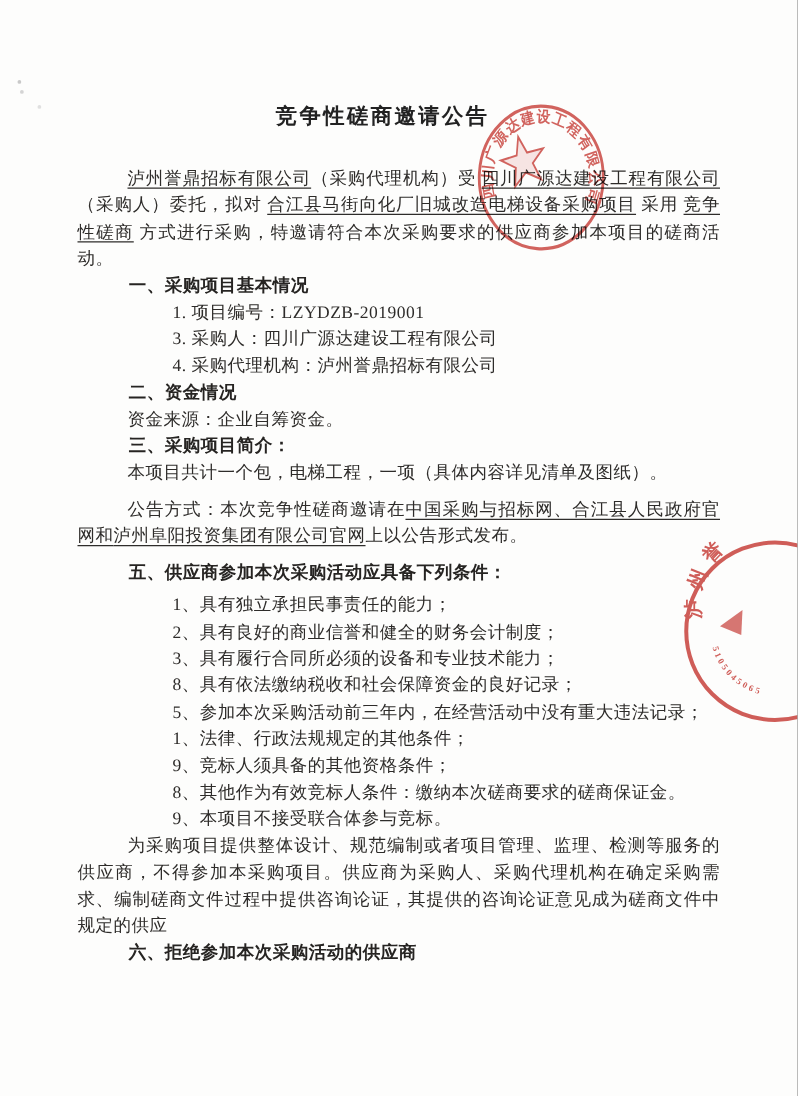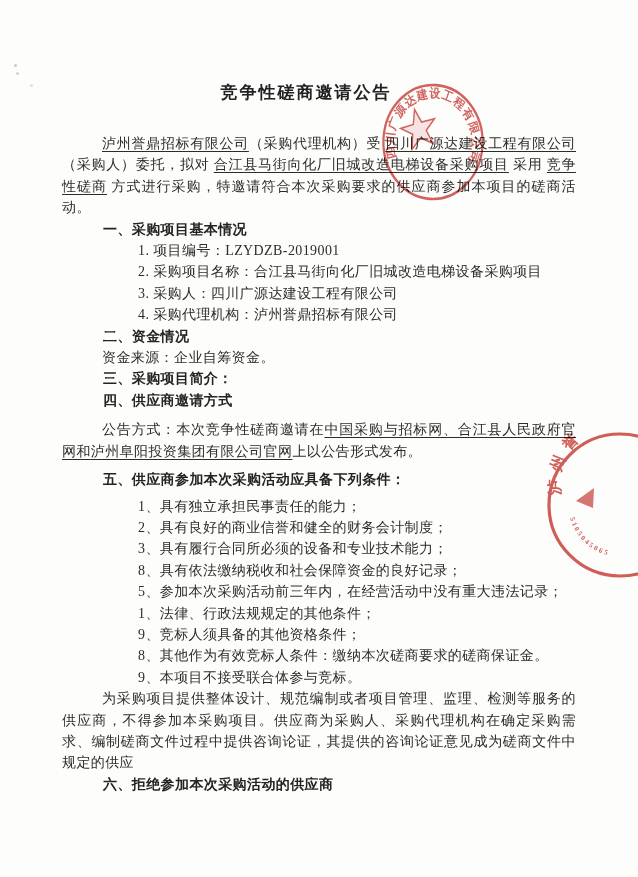--- a/index.html
+++ b/index.html
@@ -56,30 +56,29 @@
   <div class="artifact"></div>
 
   <div class="doc">
 
     <div class="title">竞争性磋商邀请公告</div>
 
     <p class="line ind just"><span class="u">泸州誉鼎招标有限公司</span><span>（采购代理机构）受 </span><span class="u">四川广源达建设工程有限公司</span><span>（采购人）委托，拟对 </span><span class="u">合江县马街向化厂旧城改造电梯设备采购项目</span><span> 采用 </span><span class="u">竞争性磋商</span><span> 方式进行采购，特邀请符合本次采购要求的供应商参加本项目的磋商活动。</span></p>
 
     <p class="line heading">一、采购项目基本情况</p>
     <p class="line item">1. 项目编号：LZYDZB-2019001</p>
-    <p class="line item">2. 采购项目名称：合江县马街向化厂旧城改造电梯设备采购项目</p>
     <p class="line item">3. 采购人：四川广源达建设工程有限公司</p>
     <p class="line item">4. 采购代理机构：泸州誉鼎招标有限公司</p>
 
     <p class="line heading">二、资金情况</p>
     <p class="line ind">资金来源：企业自筹资金。</p>
 
     <p class="line heading">三、采购项目简介：</p>
+    <p class="line ind">本项目共计一个包，电梯工程，一项（具体内容详见清单及图纸）。</p>
 
-    <p class="line heading">四、供应商邀请方式</p>
     <p class="line ind just mt8"><span>公告方式：本次竞争性磋商邀请在</span><span class="u">中国采购与招标网、合江县人民政府官网和</span><span class="u">泸州阜阳投资集团有限公司官网</span><span>上以公告形式发布。</span></p>
 
     <p class="line heading mt7">五、供应商参加本次采购活动应具备下列条件：</p>
     <p class="line item mt5">1、具有独立承担民事责任的能力；</p>
     <p class="line item">2、具有良好的商业信誉和健全的财务会计制度；</p>
     <p class="line item">3、具有履行合同所必须的设备和专业技术能力；</p>
     <p class="line item">8、具有依法缴纳税收和社会保障资金的良好记录；</p>
     <p class="line item">5、参加本次采购活动前三年内，在经营活动中没有重大违法记录；</p>
     <p class="line item">1、法律、行政法规规定的其他条件；</p>
     <p class="line item">9、竞标人须具备的其他资格条件；</p>

